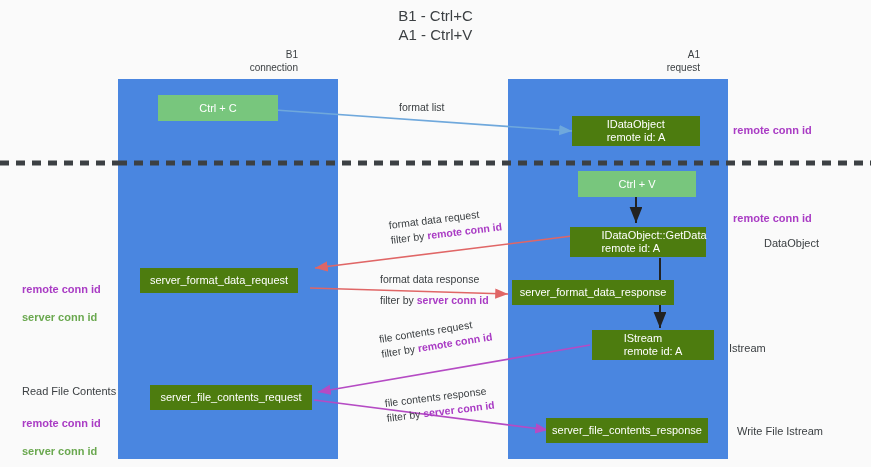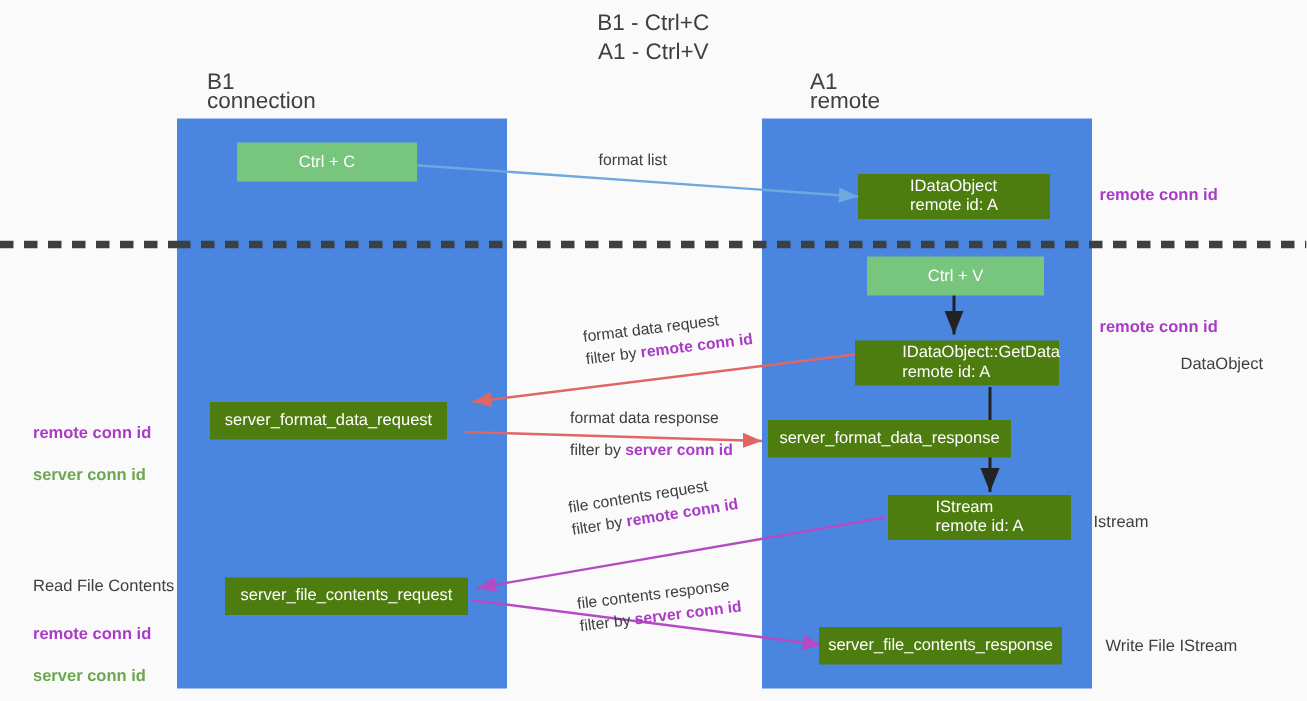--- a/index.html
+++ b/index.html
@@ -12,21 +12,21 @@
   }
   #stage{position:absolute;left:0;top:0;width:871px;height:378px;}
 
   .title{
     position:absolute;left:0;top:6px;width:871px;
     text-align:center;font-size:15px;color:#3c4043;line-height:19px;
     white-space:pre-line;
   }
 
   .colhead{
-    position:absolute;text-align:left;font-size:15px;color:#3c4043;
+    position:absolute;text-align:right;font-size:10px;color:#3c4043;
     line-height:13px;white-space:pre-line;
   }
 
   .lane{position:absolute;background:#4a86e0;}
 
   .box{
     position:absolute;box-sizing:border-box;
     display:flex;flex-direction:column;align-items:center;justify-content:center;
     color:#ffffff;font-size:11px;line-height:13px;text-align:left;
     white-space:pre-line;
@@ -53,21 +53,21 @@
 <body>
 
 <div id="stage">
 
   <div class="title">B1 - Ctrl+C
 A1 - Ctrl+V</div>
 
   <div class="colhead" style="left:138px;top:48px;width:160px;">B1
 connection</div>
   <div class="colhead" style="left:540px;top:48px;width:160px;">A1
-remote</div>
+request</div>
 
   <div class="lane" style="left:118px;top:79px;width:220px;height:380px;"></div>
   <div class="lane" style="left:508px;top:79px;width:220px;height:380px;"></div>
 
   <svg>
     <defs>
       <marker id="ar-blue" markerWidth="9" markerHeight="9" refX="8" refY="3.2" orient="auto">
         <path d="M0,0 L8,3.2 L0,6.4 z" fill="#6fa8dc"></path>
       </marker>
       <marker id="ar-red" markerWidth="9" markerHeight="9" refX="8" refY="3.2" orient="auto">
@@ -149,19 +149,19 @@
 
   <div class="sidelabel" style="left:22px;top:402px;">
     <div class="purple">remote conn id</div>
     <div class="green-t">server conn id</div>
   </div>
 
   <div class="sidelabel purple" style="left:733px;top:123px;">remote conn id</div>
 
   <div class="sidelabel purple" style="left:733px;top:211px;">remote conn id</div>
 
-  <div class="sidelabel black-t" style="left:775px;top:236px;padding-left:12px;">DataObject</div>
+  <div class="sidelabel black-t" style="left:752px;top:236px;padding-left:12px;">DataObject</div>
 
   <div class="sidelabel black-t" style="left:729px;top:341px;">Istream</div>
 
-  <div class="sidelabel black-t" style="left:737px;top:424px;">Write File IStream</div>
+  <div class="sidelabel black-t" style="left:737px;top:424px;">Write File Istream</div>
 
 </div>
 
 </body></html>

